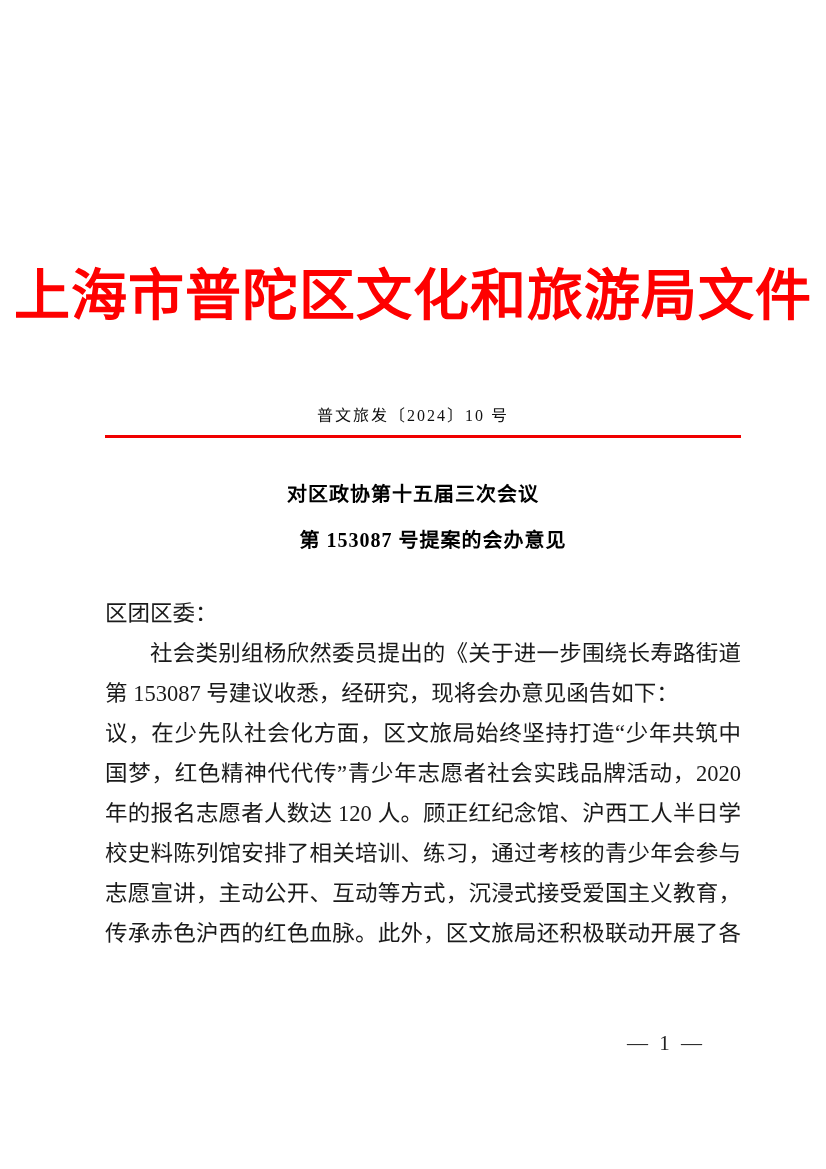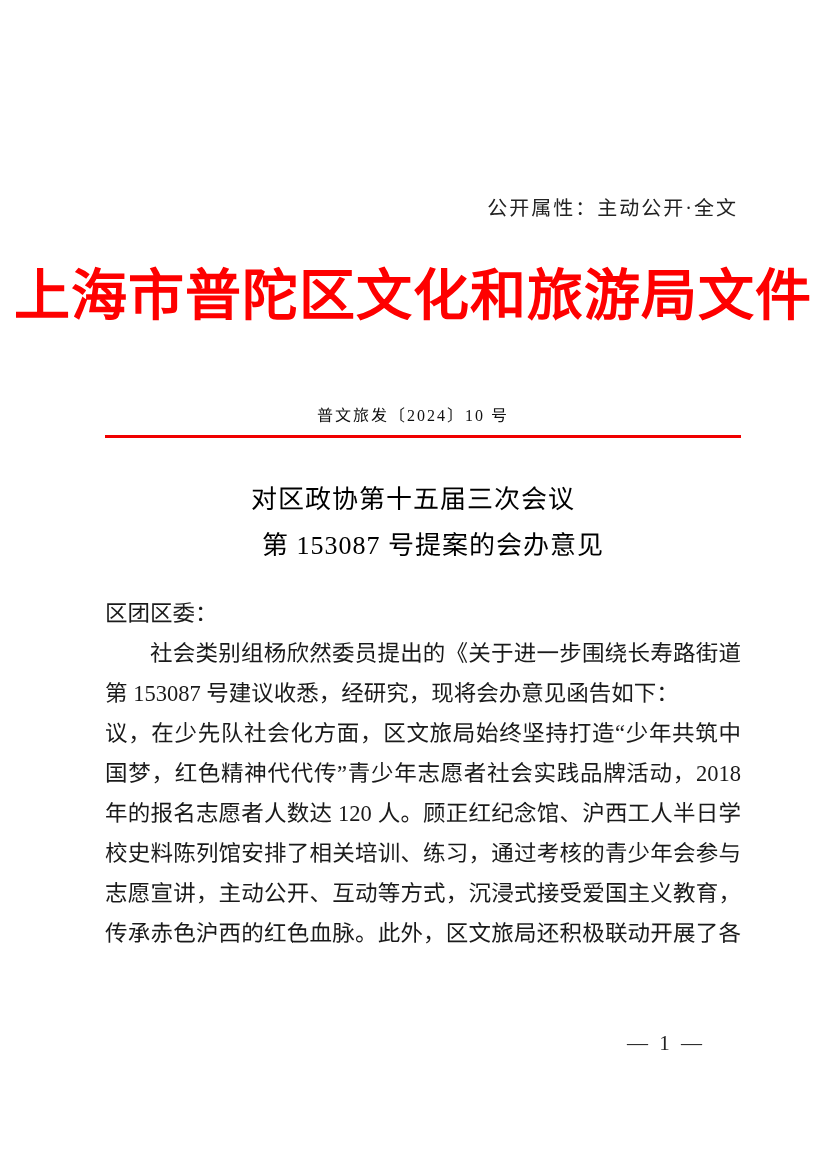--- a/index.html
+++ b/index.html
@@ -53,22 +53,22 @@
     left: 105px;
     width: 636px;
     height: 3px;
     background: #f00000;
   }
   .doc-title {
     position: absolute;
     left: 0;
     width: 100%;
     text-align: center;
-    font-size: 26px;
-    font-weight: 400;
+    font-size: 20px;
+    font-weight: 700;
     letter-spacing: 1px;
     color: #000000;
   }
   .doc-title.l1 { top: 478px; }
   .doc-title.l2 { top: 524px; padding-left: 20px; }
   .body-block {
     position: absolute;
     top: 594px;
     left: 105px;
     width: 636px;
@@ -98,38 +98,37 @@
     letter-spacing: 3px;
     color: #222222;
     white-space: nowrap;
   }
 </style>
 </head>
 <body>
 
 <div class="page">
 
-  <div class="publicity">公开属性：主动公开·全文</div>
 
   <div class="agency-header">上海市普陀区文化和旅游局文件</div>
 
   <div class="doc-number">普文旅发〔2024〕10 号</div>
 
   <div class="red-rule"></div>
 
   <div class="doc-title l1">对区政协第十五届三次会议</div>
 
   <div class="doc-title l2">第 153087 号提案的会办意见</div>
 
   <div class="body-block">
     <div class="body-line plain">区团区委：</div>
     <div class="body-line indent">社会类别组杨欣然委员提出的《关于进一步围绕长寿路街道</div>
     <div class="body-line plain">第 153087 号建议收悉，经研究，现将会办意见函告如下：</div>
     <div class="body-line">议，在少先队社会化方面，区文旅局始终坚持打造“少年共筑中</div>
-    <div class="body-line">国梦，红色精神代代传”青少年志愿者社会实践品牌活动，2018</div>
+    <div class="body-line">国梦，红色精神代代传”青少年志愿者社会实践品牌活动，2020</div>
     <div class="body-line">年的报名志愿者人数达 120 人。顾正红纪念馆、沪西工人半日学</div>
     <div class="body-line">校史料陈列馆安排了相关培训、练习，通过考核的青少年会参与</div>
     <div class="body-line">志愿宣讲，主动公开、互动等方式，沉浸式接受爱国主义教育，</div>
     <div class="body-line">传承赤色沪西的红色血脉。此外，区文旅局还积极联动开展了各</div>
   </div>
 
   <div class="page-number">— 1 —</div>
 
 </div>
 

